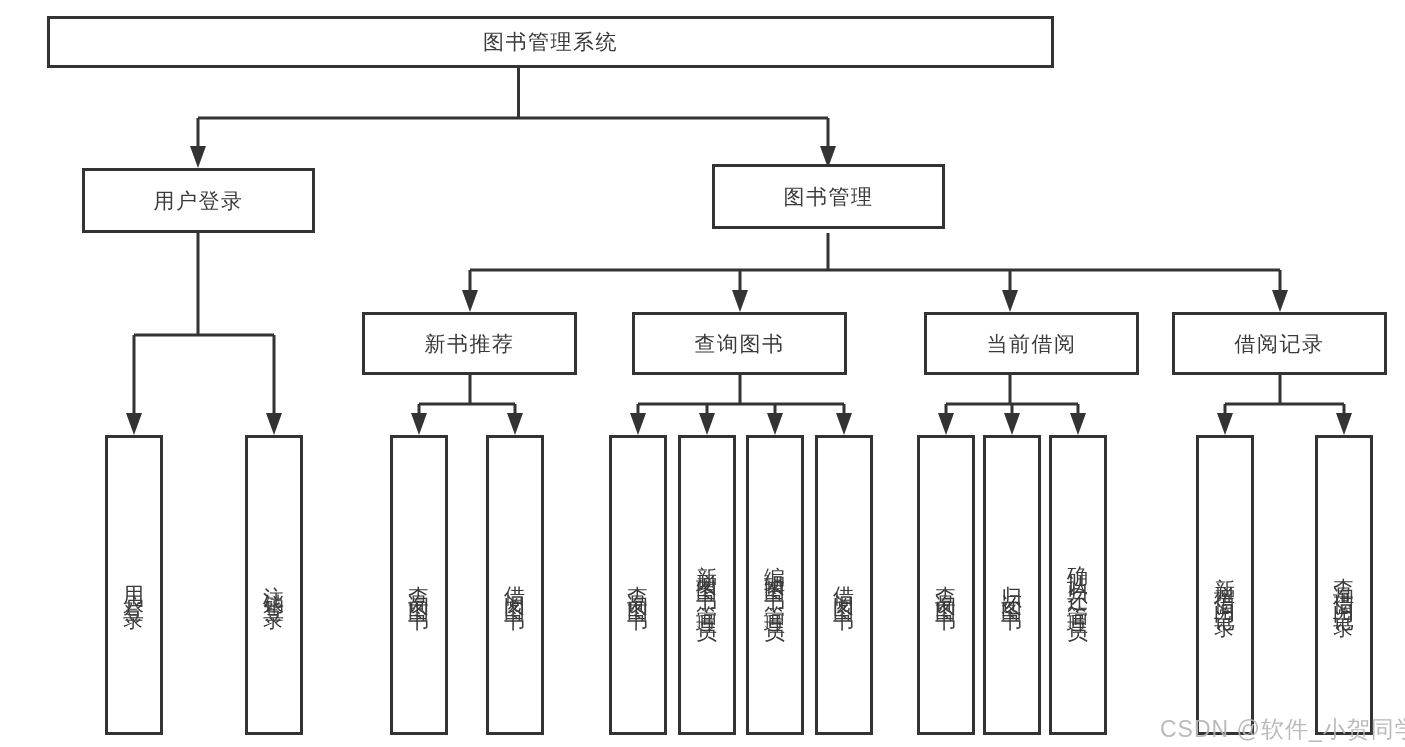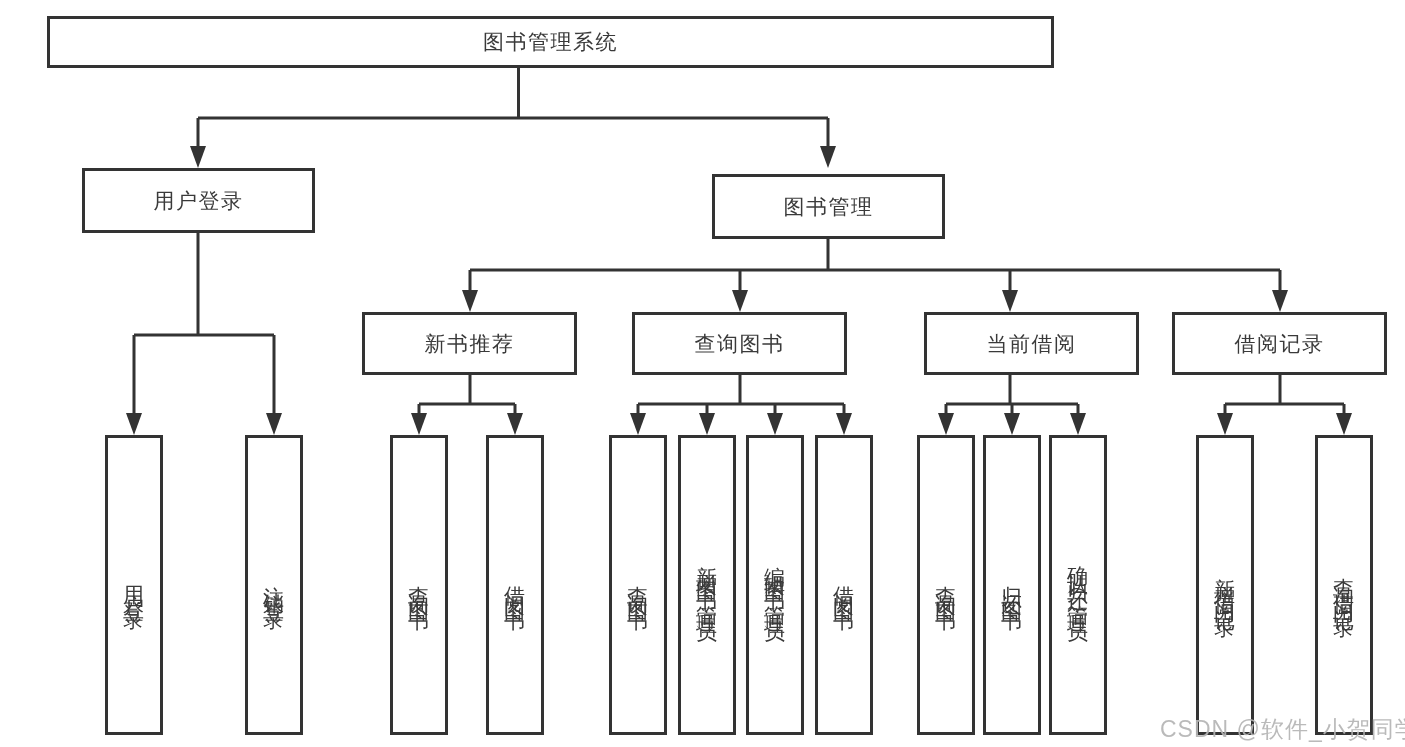--- a/index.html
+++ b/index.html
@@ -42,21 +42,21 @@
     text-orientation: mixed;
     font-size: 21px;
     letter-spacing: 8px;
     line-height: 1;
     white-space: nowrap;
   }
   
   .n-root   { left: 15px;  top: 16px;  width: 1007px; height: 52px; margin-left: 32px; }
   
   .n-l2a    { left: 82px;  top: 168px; width: 233px;  height: 65px; }
-  .n-l2b    { left: 712px; top: 174px; width: 233px;  height: 65px; }
+  .n-l2b    { left: 712px; top: 164px; width: 233px;  height: 65px; }
   
   .l3 { top: 312px; width: 215px; height: 63px; }
   .n-l3a { left: 362px; }
   .n-l3b { left: 632px; }
   .n-l3c { left: 924px; justify-content: center; }
   .n-l3d { left: 1172px; }
   
   .vbox { top: 435px; width: 58px; height: 300px; }
   .n-v01 { left: 105px; }
   .n-v02 { left: 245px; }

